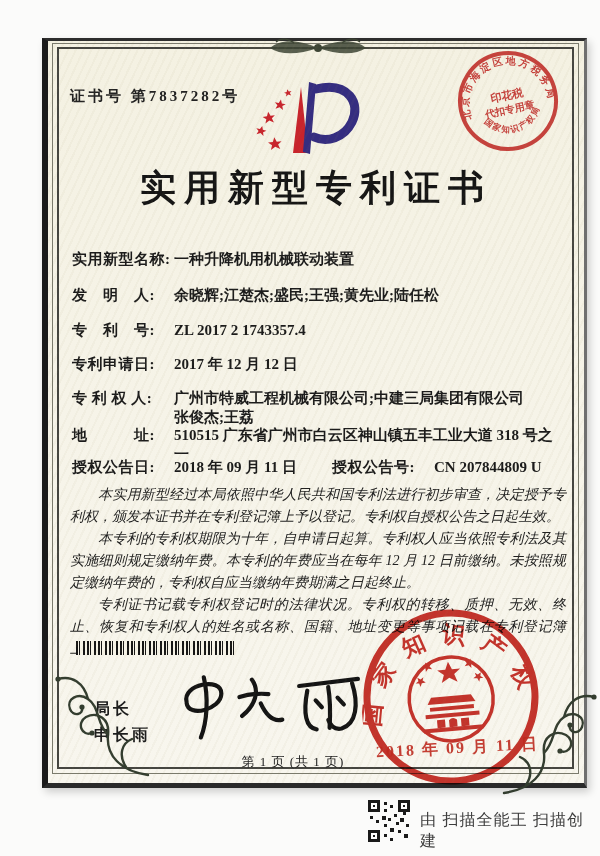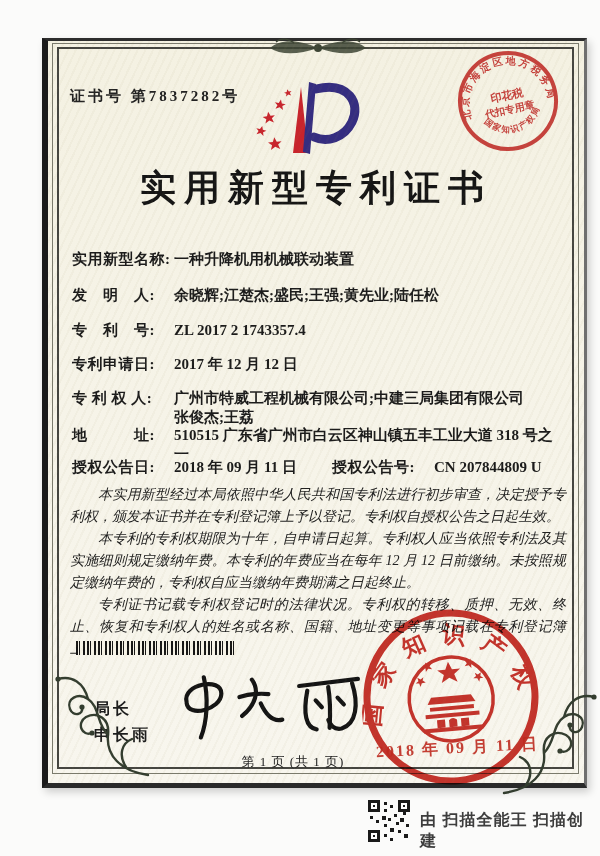--- a/index.html
+++ b/index.html
@@ -25,21 +25,21 @@
   .row .val2{width:158px;flex:none;}
   .body-text{left:22px;right:18px;top:443px;color:#202020;font-size:14px;line-height:22px;
     text-align:justify;font-style:italic;}
   .body-text p{margin:0;text-indent:2em;}
   .barcode{left:28px;top:600px;width:160px;height:14px;
     background:repeating-linear-gradient(90deg,#161616 0 2px,#f6f3e7 2px 3px,#161616 3px 4px,#f6f3e7 4px 7px,#161616 7px 9px,#f6f3e7 9px 11px);}
   .director{left:46px;top:655px;font-size:16px;font-weight:600;letter-spacing:3px;color:#1d1d1d;line-height:26px;}
   .pageno{left:170px;top:712px;width:150px;text-align:center;font-size:13px;color:#222;letter-spacing:1px;}
   .seal-date{left:328px;top:697px;color:#bf2a1f;font-size:16px;font-weight:700;letter-spacing:2px;
     transform:rotate(-3deg);opacity:.9;}
-  .scan-credit{position:absolute;left:420px;top:810px;font-size:16px;font-weight:700;color:#3d3d3d;
+  .scan-credit{position:absolute;left:420px;top:810px;font-size:16px;font-weight:400;color:#3d3d3d;
     letter-spacing:1px;font-family:"Liberation Sans",sans-serif;}
   svg{display:block;}
 </style>
 </head>
 <body>
 
 <div id="canvas">
 
   <div id="page">
     <div class="frame-outer"></div>

